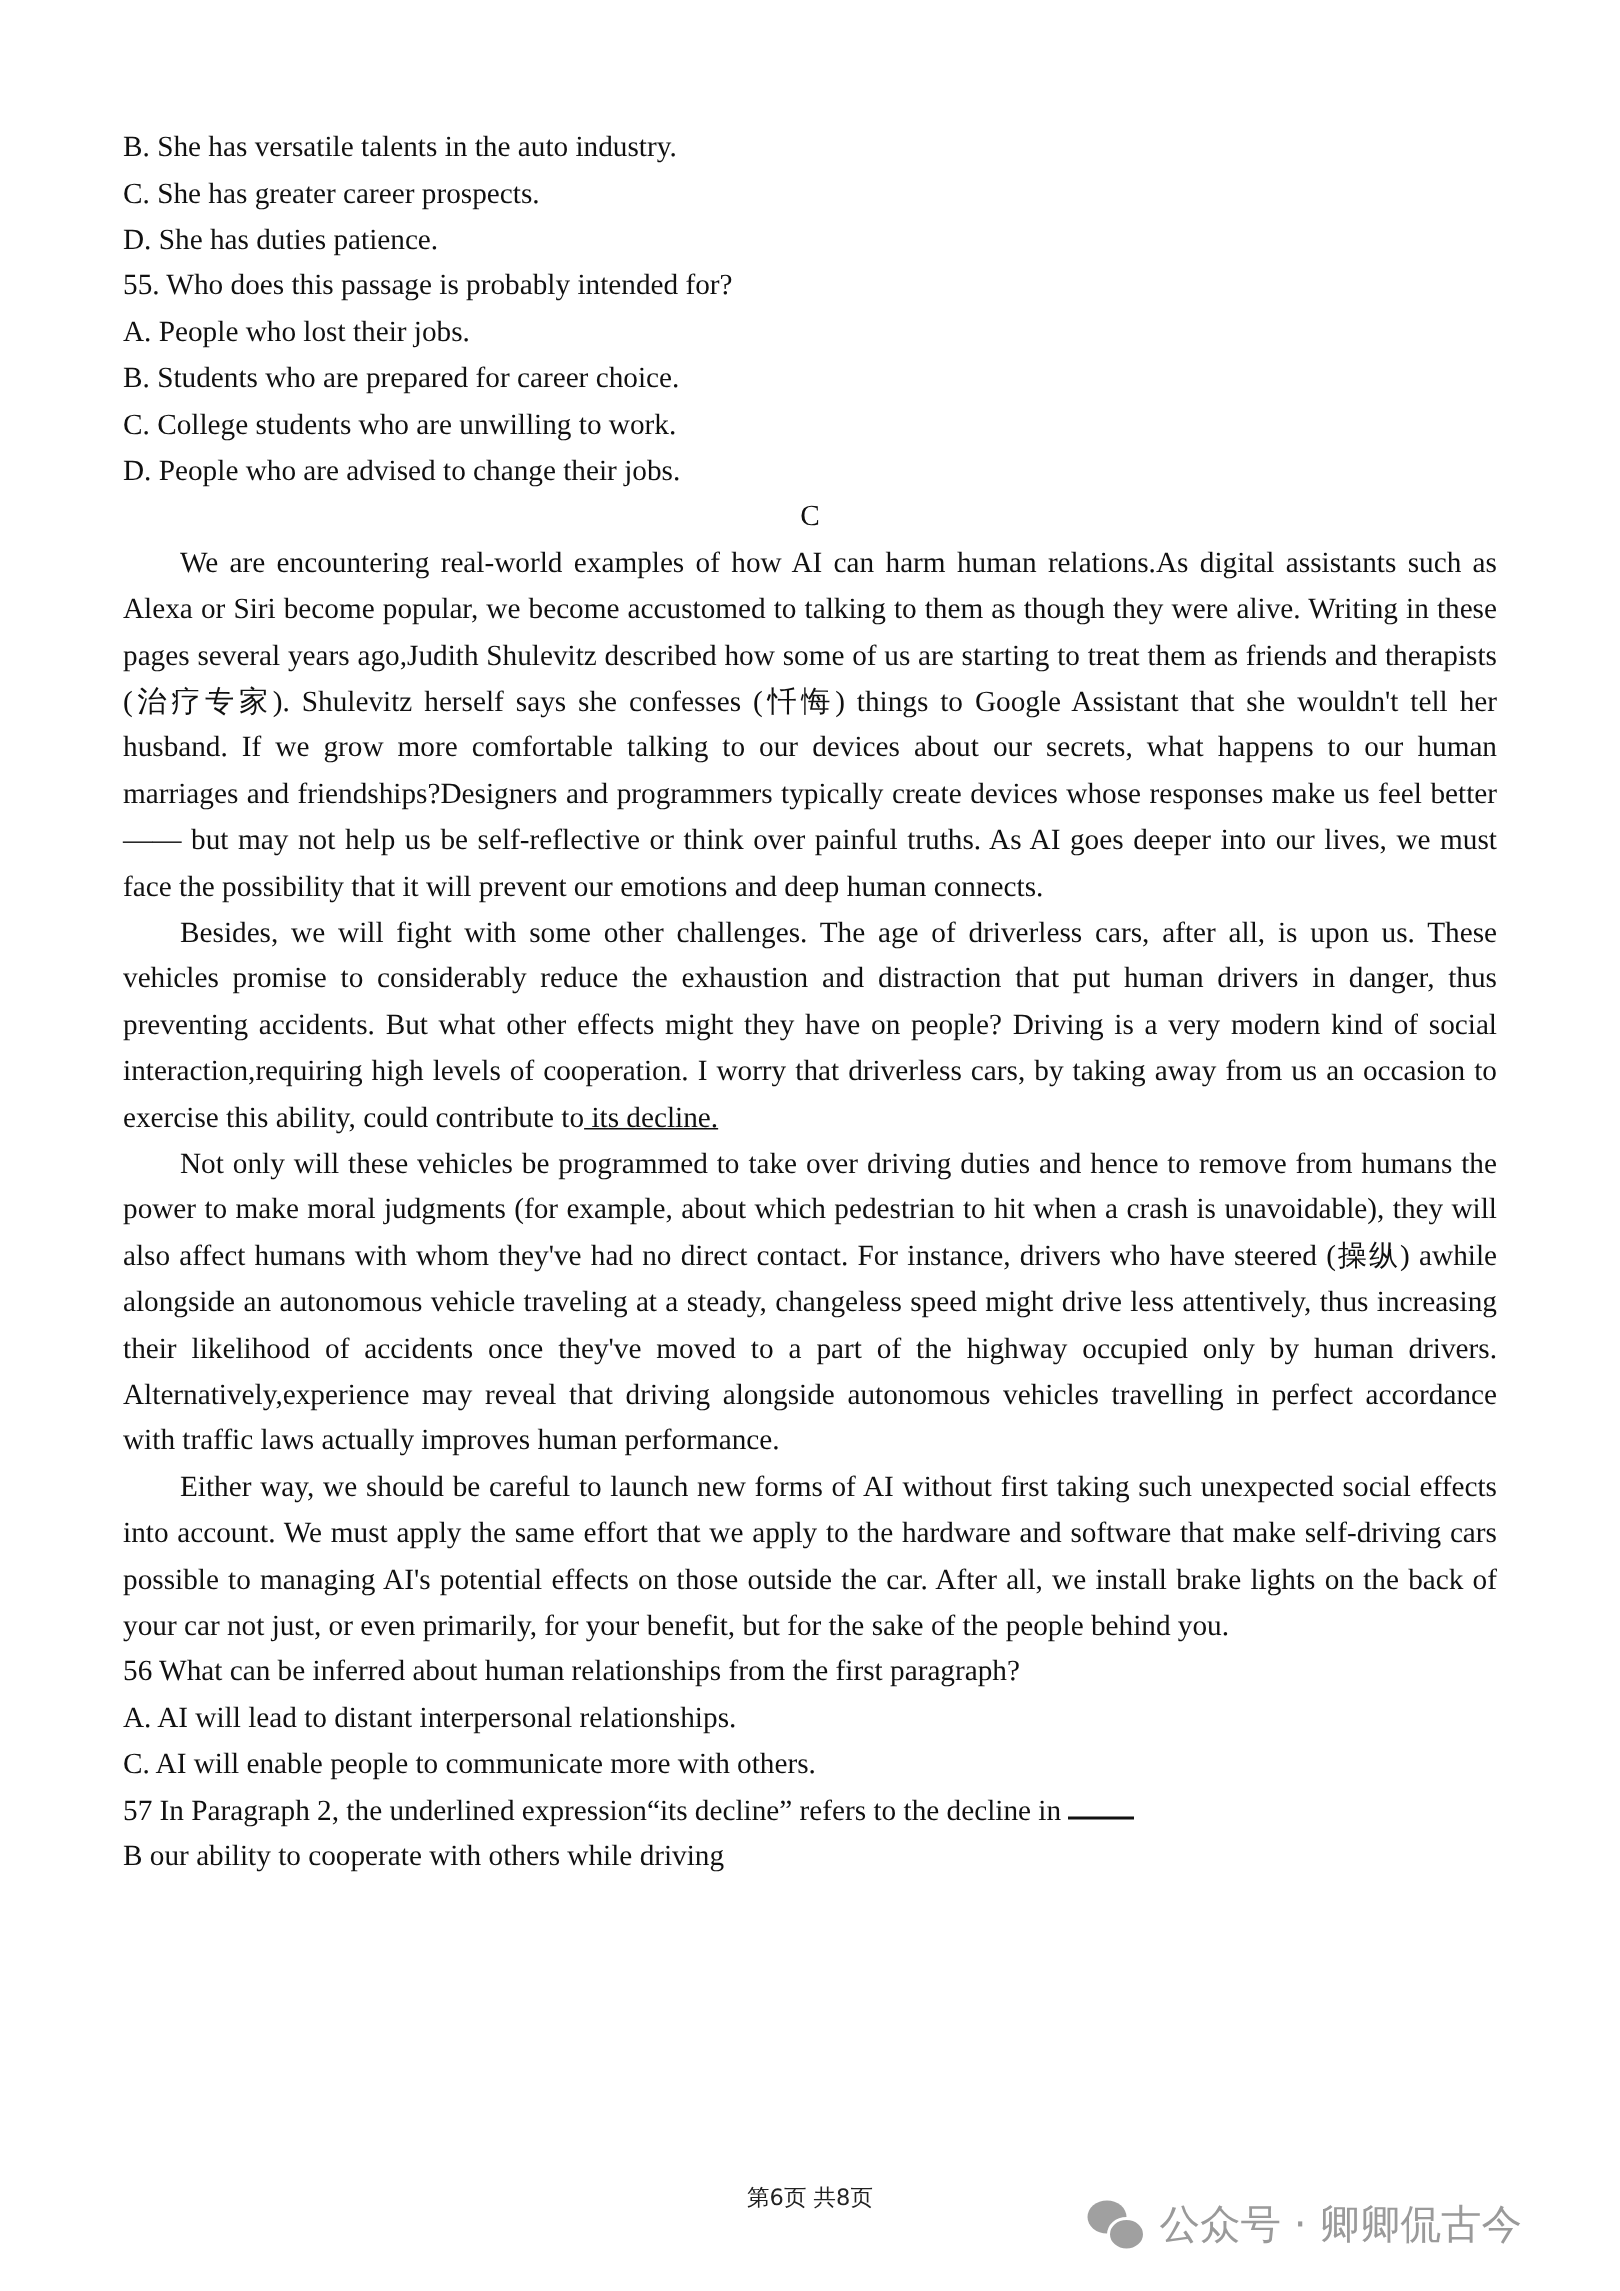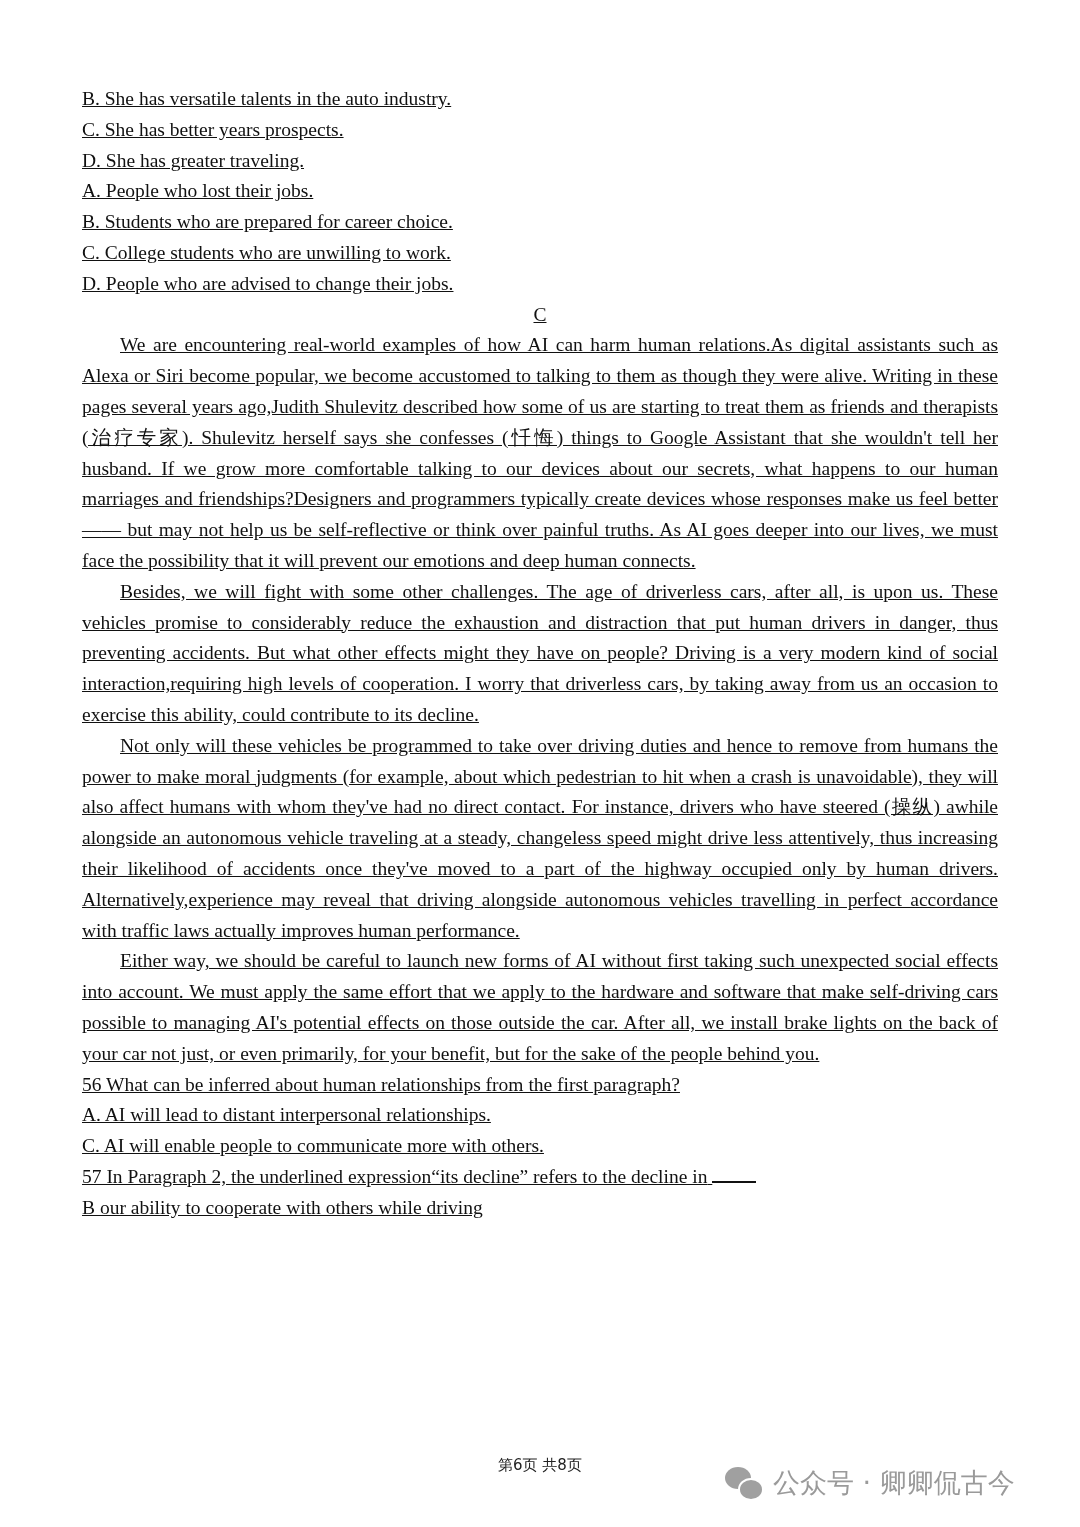--- a/index.html
+++ b/index.html
@@ -1,42 +1,43 @@
 <!DOCTYPE html>
 <html><head>
 <meta charset="utf-8">
 <style>
   html, body { margin: 0; padding: 0; background: #ffffff; }
   body {
     width: 1080px; height: 1527px; position: relative; overflow: hidden;
     font-family: "Liberation Serif", "DejaVu Serif", serif;
     color: #111;
   }
-  .page { position: absolute; left: 82px; top: 84px; width: 916px; text-decoration: underline; }
+  .page { position: absolute; left: 82px; top: 84px; width: 916px; }
   .line { font-size: 19.5px; line-height: 30.8px; white-space: nowrap; }
   .center { text-align: center; }
   .para { font-size: 19.5px; line-height: 30.8px; text-align: justify; text-indent: 38px; }
   .u { text-decoration: underline; }
   .blank { display: inline-block; width: 44px; border-bottom: 2px solid #111; height: 18px; vertical-align: baseline; }
   .footer { position: absolute; left: 0; width: 1080px; top: 1456px; text-align: center;
     font-family: "DejaVu Sans", sans-serif; font-size: 15px; color: #222; }
   .watermark { position: absolute; left: 725px; top: 1465px; display: flex; 
     font-family: "DejaVu Sans", sans-serif; font-size: 27px; color: #9a9a9a; }
   .wm-icon { width: 40px; height: 36px; position: relative; margin-right: 8px; }
   .b1 { position: absolute; left: 0; top: 2px; width: 26px; height: 22px; border-radius: 50%; background: #a0a0a0; }
   .b2 { position: absolute; left: 13px; top: 13px; width: 22px; height: 19px; border-radius: 50%; background: #a0a0a0; border: 2px solid #fff; }
 </style>
 </head>
 <body>
 
 <div class="page">
   <div class="line">B. She has versatile talents in the auto industry.</div>
-  <div class="line">C. She has better years prospects.</div>
-  <div class="line">D. She has greater traveling.</div>
+  <div class="line">C. She has greater career prospects.</div>
+  <div class="line">D. She has duties patience.</div>
 
+  <div class="line">55. Who does this passage is probably intended for?</div>
   <div class="line">A. People who lost their jobs.</div>
   <div class="line">B. Students who are prepared for career choice.</div>
   <div class="line">C. College students who are unwilling to work.</div>
   <div class="line">D. People who are advised to change their jobs.</div>
 
   <div class="line center">C</div>
 
   <div class="para">We are encountering real-world examples of how AI can harm human relations.As digital assistants such as Alexa or Siri become popular, we become accustomed to talking to them as though they were alive. Writing in these pages several years ago,Judith Shulevitz described how some of us are starting to treat them as friends and therapists (治疗专家). Shulevitz herself says she confesses (忏悔) things to Google Assistant that she wouldn't tell her husband. If we grow more comfortable talking to our devices about our secrets, what happens to our human marriages and friendships?Designers and programmers typically create devices whose responses make us feel better—— but may not help us be self-reflective or think over painful truths. As AI goes deeper into our lives, we must face the possibility that it will prevent our emotions and deep human connects.</div>
   <div class="para"><span>Besides, we will fight with some other challenges. The age of driverless cars, after all, is upon us. These vehicles promise to considerably reduce the exhaustion and distraction that put human drivers in danger, thus preventing accidents. But what other effects might they have on people? Driving is a very modern kind of social interaction,requiring high levels of cooperation. I worry that driverless cars, by taking away from us an occasion to exercise this ability, could contribute to</span><span class="u"> its decline.</span></div>
   <div class="para">Not only will these vehicles be programmed to take over driving duties and hence to remove from humans the power to make moral judgments (for example, about which pedestrian to hit when a crash is unavoidable), they will also affect humans with whom they've had no direct contact. For instance, drivers who have steered (操纵) awhile alongside an autonomous vehicle traveling at a steady, changeless speed might drive less attentively, thus increasing their likelihood of accidents once they've moved to a part of the highway occupied only by human drivers. Alternatively,experience may reveal that driving alongside autonomous vehicles travelling in perfect accordance with traffic laws actually improves human performance.</div>

